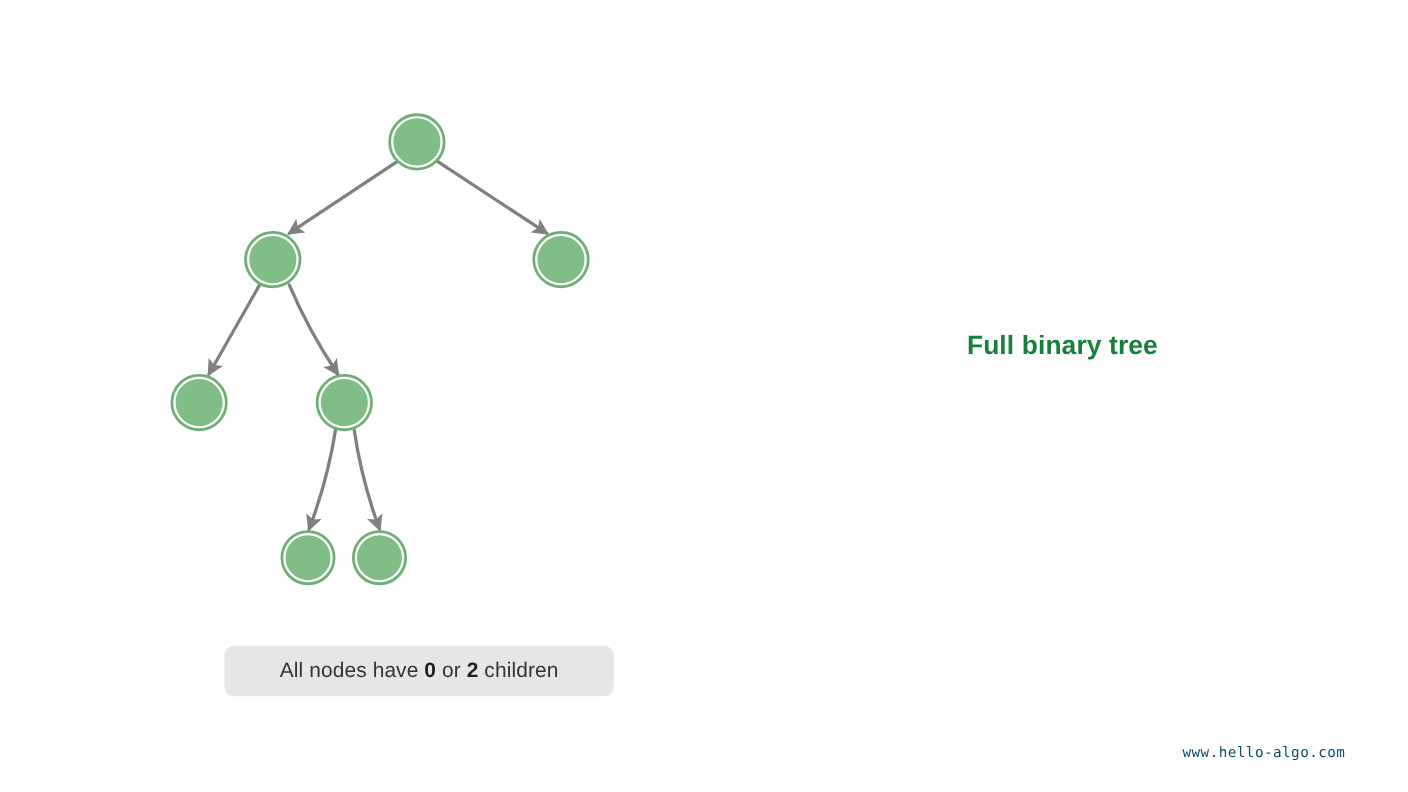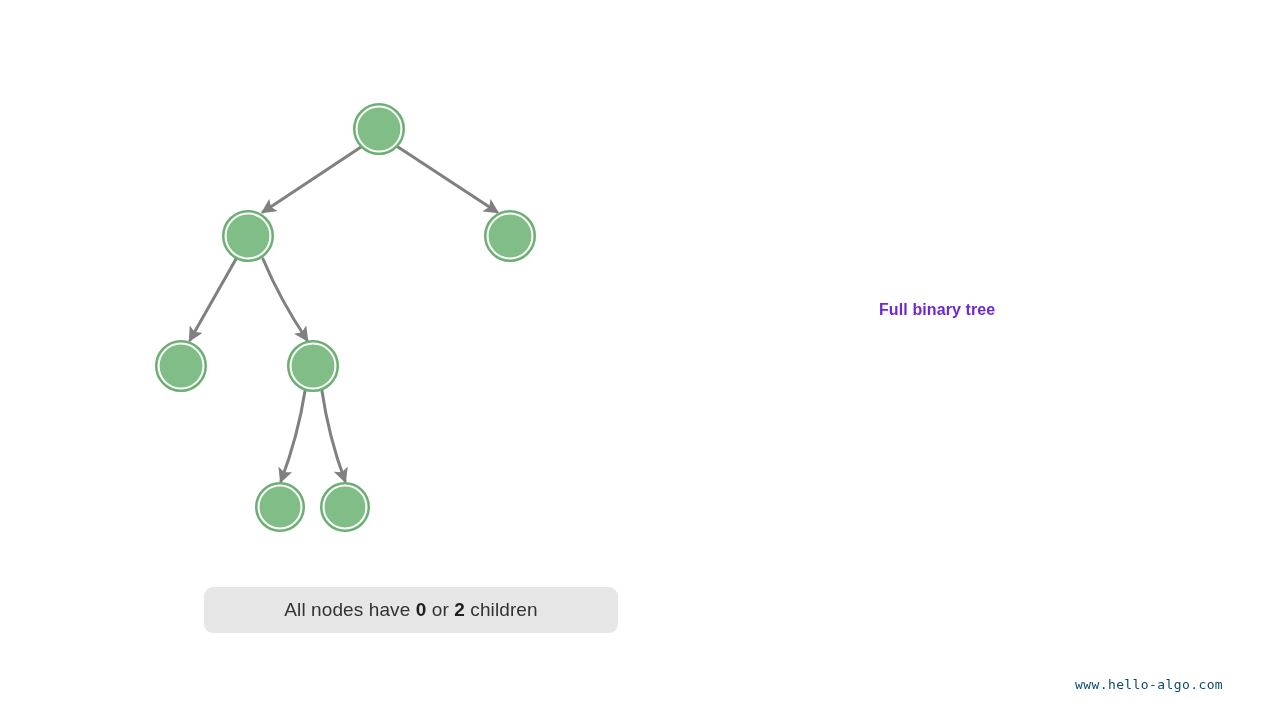--- a/index.html
+++ b/index.html
@@ -31,33 +31,33 @@
     top: 0;
     width: 1280px;
     height: 720px;
   }
 
   
   #diagram-title {
     position: absolute;
     left: 879px;
     top: 301px;
-    font-size: 16px;
+    font-size: 24px;
     font-weight: bold;
     letter-spacing: 0.1px;
-    color: #6d28d9;
+    color: #15803d;
     white-space: nowrap;
   }
 
   
   #caption-box {
     position: absolute;
     left: 204px;
     top: 587px;
-    width: 414px;
+    width: 354px;
     height: 46px;
     background: #e6e6e6;
     border-radius: 9px;
     display: flex;
     align-items: center;
     justify-content: center;
   }
   #caption-text {
     font-size: 19px;
     color: #333333;

